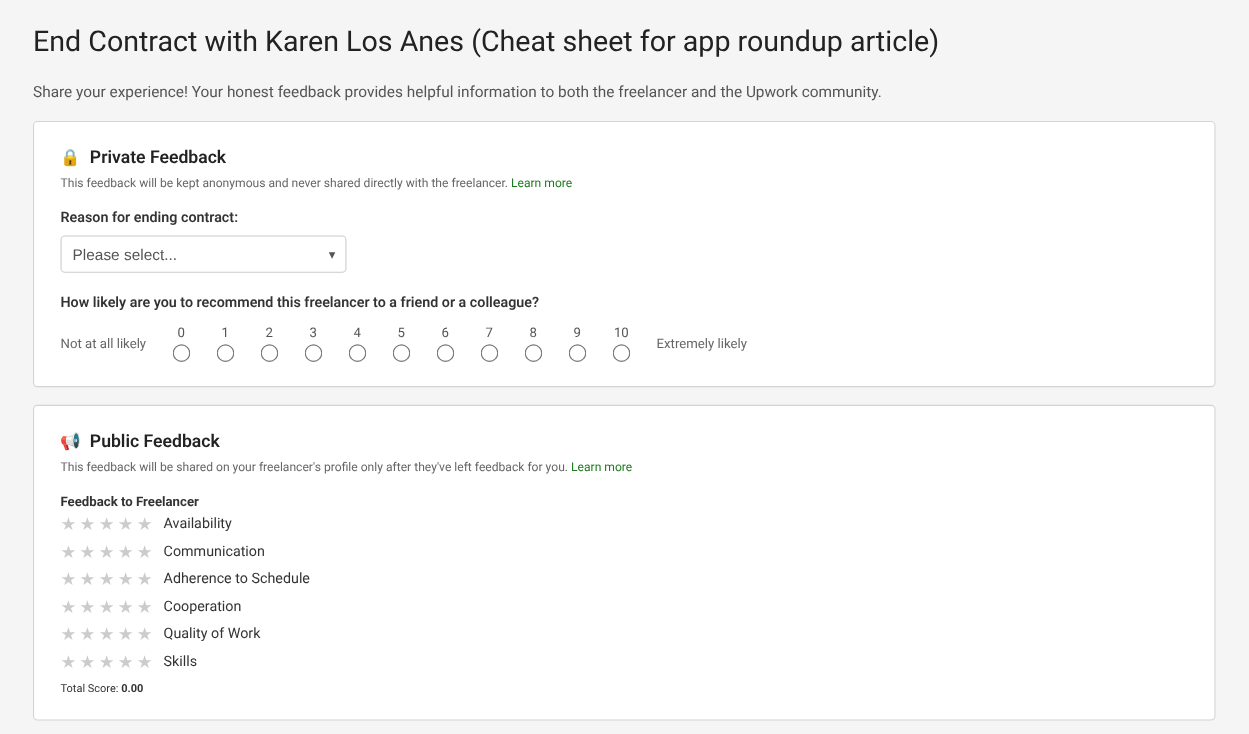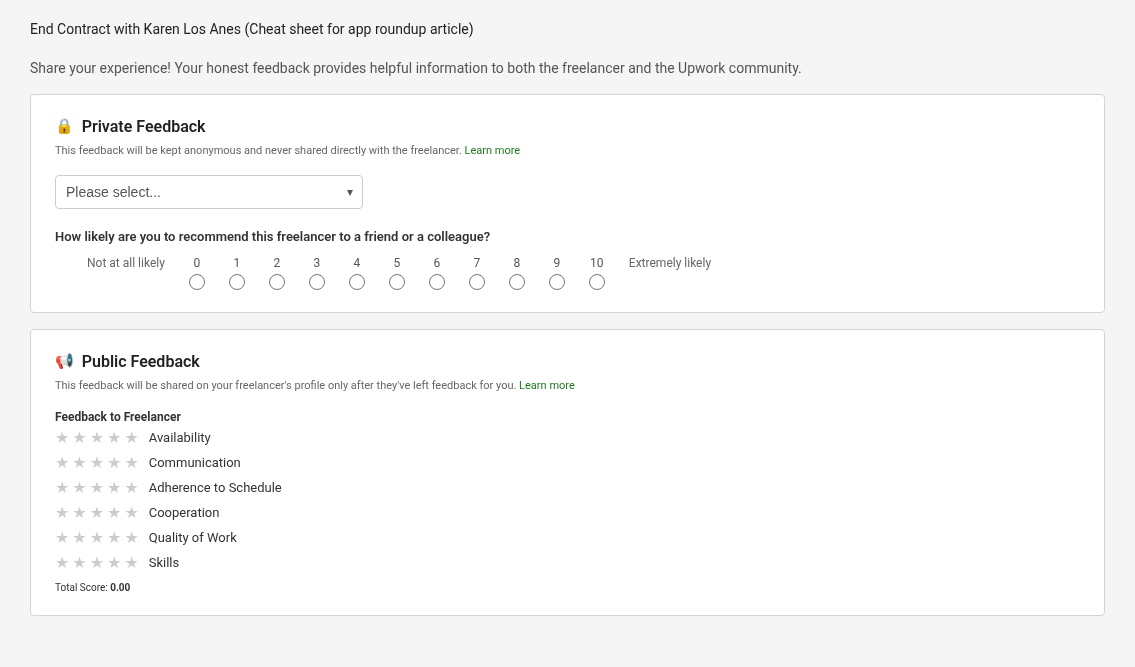--- a/index.html
+++ b/index.html
@@ -4,21 +4,21 @@
   <style>
     * { box-sizing: border-box; margin: 0; padding: 0; }
     body {
       font-family: -apple-system, BlinkMacSystemFont, 'Segoe UI', Roboto, sans-serif;
       background: #f5f5f5;
       color: #333;
       font-size: 14px;
       padding: 20px 30px;
     }
     .page-title {
-      font-size: 14px;
+      font-size: 26px;
       font-weight: 400;
       color: #222;
       margin-bottom: 14px;
       line-height: 1.4;
     }
     .subtitle {
       font-size: 14px;
       color: #555;
       margin-bottom: 18px;
       margin-top: 20px;
@@ -53,21 +53,21 @@
     .field-label {
       font-size: 13px;
       font-weight: 600;
       color: #333;
       margin-bottom: 8px;
       display: block;
     }
     .select-wrapper {
       position: relative;
       display: inline-block;
-      width: 308px;
+      width: 260px;
       margin-bottom: 20px;
     }
     .select-wrapper select {
       appearance: none;
       width: 100%;
       padding: 8px 32px 8px 10px;
       border: 1px solid #ccc;
       border-radius: 4px;
       font-size: 14px;
       color: #555;
@@ -84,24 +84,23 @@
       font-size: 12px;
     }
     .recommend-question {
       font-size: 13px;
       font-weight: 600;
       color: #333;
       margin-bottom: 12px;
     }
     .likelihood-row {
       display: flex;
-      align-items: flex-start;
+      align-items: center;
       gap: 0;
       flex-wrap: nowrap;
-      margin-left: 32px;
     }
     .likelihood-label {
       font-size: 12px;
       color: #666;
       white-space: nowrap;
     }
     .likelihood-options {
       display: flex;
       align-items: center;
       gap: 0;
@@ -179,20 +178,21 @@
 <div class="card">
   <div class="card-header">
     <span class="lock-icon">🔒</span>
     <span>Private Feedback</span>
   </div>
   <p class="card-description">
     <span>This feedback will be kept anonymous and never shared directly with the freelancer.</span>
     <a class="learn-more" href="#">Learn more</a>
   </p>
 
+  <label class="field-label">Reason for ending contract:</label>
   <div class="select-wrapper">
     <select>
       <option>Please select...</option>
       <option>Job completed</option>
       <option>Hired someone else</option>
       <option>Position no longer available</option>
       <option>Freelancer stopped responding</option>
       <option>Other</option>
     </select>
     <span class="select-arrow">▾</span>

